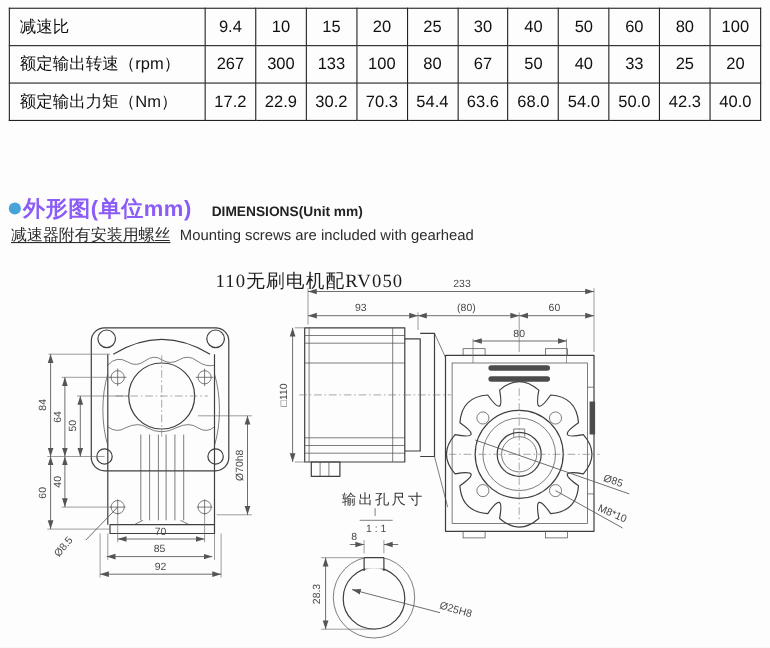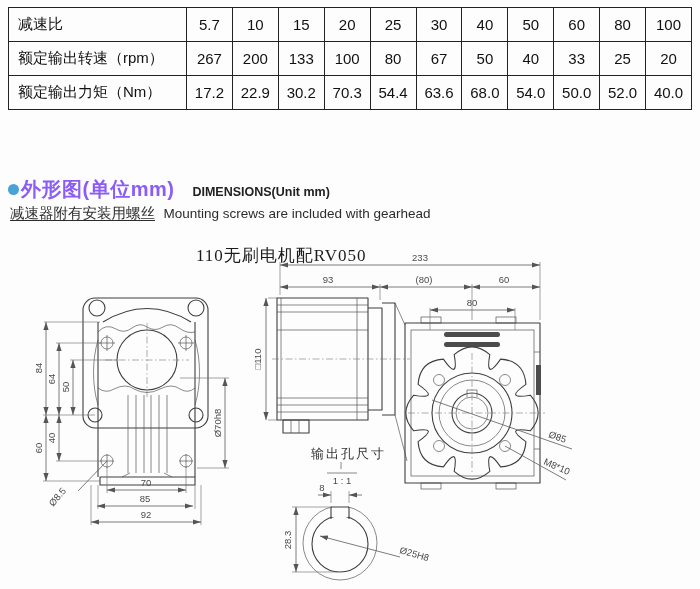--- a/index.html
+++ b/index.html
@@ -34,36 +34,36 @@
 </style>
 </head>
 <body>
 
 <div class="page">
 
   <table class="spec">
     <tbody>
         <tr>
           <td class="lbl">减速比</td>
-          <td>5.7</td>
+          <td>9.4</td>
           <td>10</td>
           <td>15</td>
           <td>20</td>
           <td>25</td>
           <td>30</td>
           <td>40</td>
           <td>50</td>
           <td>60</td>
           <td>80</td>
           <td>100</td>
         </tr>
         <tr>
           <td class="lbl">额定输出转速（rpm）</td>
           <td>267</td>
-          <td>200</td>
+          <td>300</td>
           <td>133</td>
           <td>100</td>
           <td>80</td>
           <td>67</td>
           <td>50</td>
           <td>40</td>
           <td>33</td>
           <td>25</td>
           <td>20</td>
         </tr>
@@ -71,21 +71,21 @@
           <td class="lbl">额定输出力矩（Nm）</td>
           <td>17.2</td>
           <td>22.9</td>
           <td>30.2</td>
           <td>70.3</td>
           <td>54.4</td>
           <td>63.6</td>
           <td>68.0</td>
           <td>54.0</td>
           <td>50.0</td>
-          <td>52.0</td>
+          <td>42.3</td>
           <td>40.0</td>
         </tr>
       </tbody>
   </table>
 
   <div class="sec-head">
     <span class="bullet" style="background: rgb(71, 163, 216);"></span>
     <span class="sec-zh">外形图(单位mm)</span>
     <span class="sec-en">DIMENSIONS(Unit mm)</span>
   </div>

